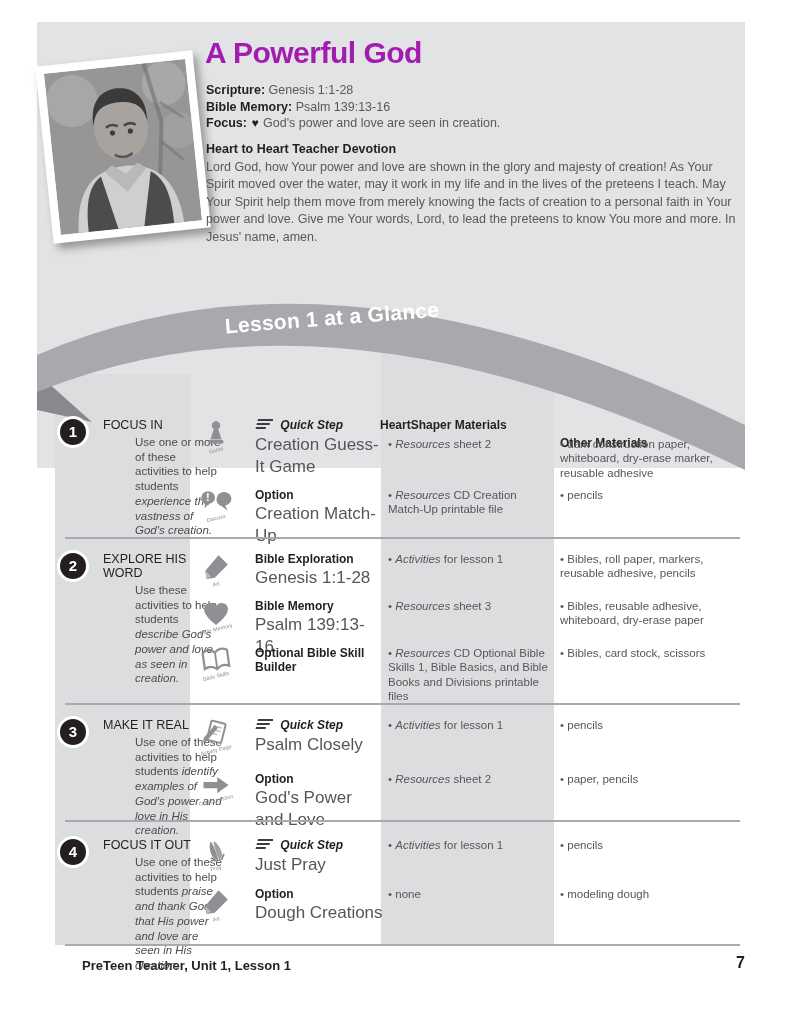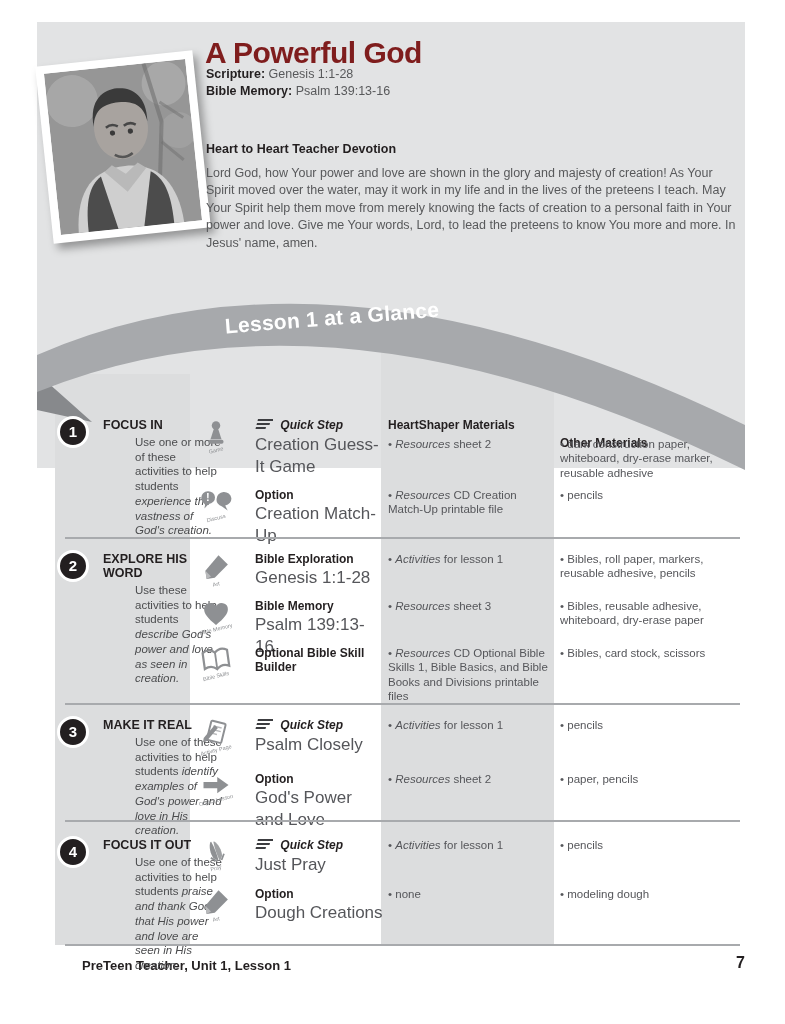--- a/index.html
+++ b/index.html
@@ -5,62 +5,62 @@
   html,body{margin:0;padding:0;background:#fff;}
   .page{position:relative;width:785px;height:1024px;background:#fff;overflow:hidden;
         font-family:"Liberation Sans","DejaVu Sans",sans-serif;color:#231f20;}
   
   .panel{position:absolute;left:37px;top:22px;width:708px;height:446px;background:#e2e3e4;}
   
   .photo{position:absolute;left:44px;top:58px;width:142px;height:162px;background:#fff;
          padding:8px;transform:rotate(-6deg);box-shadow:4px 6px 9px rgba(0,0,0,.35);}
   .photo svg{display:block;}
   
-  .title{position:absolute;left:205px;top:36px;font-size:30px;font-weight:bold;letter-spacing:-.5px;color:#7f1d1d;}
+  .title{position:absolute;left:205px;top:36px;font-size:30px;font-weight:bold;letter-spacing:-.5px;color:#a21caf;}
   .lesson-badge{position:absolute;left:600px;top:46px;width:145px;text-align:right;font-size:20px;font-weight:bold;color:#231f20;}
-  .meta{position:absolute;left:206px;top:66px;width:535px;font-size:12.5px;line-height:16.5px;color:#58595b;}
+  .meta{position:absolute;left:206px;top:82px;width:535px;font-size:12.5px;line-height:16.5px;color:#58595b;}
   .meta b{color:#231f20;}
   .focus-heart{color:#231f20;font-size:12px;padding:0 1px;}
   .devotion{position:absolute;left:206px;top:141px;width:534px;font-size:12.5px;line-height:1.40;color:#58595b;}
-  .devotion .dev-title{font-weight:bold;color:#231f20;margin-bottom:6px;}
+  .devotion .dev-title{font-weight:bold;color:#231f20;margin-bottom:0;}
   
   .col-gray{position:absolute;background:#dcddde;z-index:1;}
   .col1{left:55px;top:374px;width:135px;height:571px;}
   .col4{left:381px;top:346px;width:173px;height:599px;}
   
   .arc-svg{position:absolute;left:37px;top:270px;z-index:3;}
   .banner-title{position:absolute;left:172px;top:306px;width:320px;text-align:center;z-index:4;
                 color:#fff;font-size:21px;font-weight:bold;transform:rotate(-4.5deg);letter-spacing:.3px;}
   
   .row{position:absolute;left:55px;width:685px;z-index:5;}
   .row1{top:418px;height:120px;} .row2{top:552px;height:151px;}
   .row3{top:718px;height:100px;} .row4{top:838px;height:106px;}
   .num-circle{position:absolute;left:2px;top:-2px;width:26px;height:26px;border-radius:50%;
               background:#231f20;border:3px solid #fff;color:#fff;font-weight:bold;font-size:15px;
               text-align:center;line-height:26px;}
-  .row-title{position:absolute;left:48px;top:0px;width:95px;font-size:12.5px;font-weight:bold;color:#231f20;line-height:1.15;}
+  .row-title{position:absolute;left:48px;top:0px;width:95px;font-size:12.5px;font-weight:normal;color:#231f20;line-height:1.15;}
   .row-desc{position:absolute;left:48px;width:88px;font-size:11.5px;line-height:1.28;color:#4b4c4e;margin-left:32px;}
   .row1 .row-desc,.row3 .row-desc,.row4 .row-desc{top:17px;} .row2 .row-desc{top:31px;}
   .row-desc i{font-style:italic;}
   .act{position:absolute;left:0;width:685px;}
   .act-icon{position:absolute;left:138px;width:46px;text-align:center;}
   .act-icon svg{display:block;margin:0 auto;}
   .icon-label{font-size:5.5px;color:#8e9093;transform:rotate(-14deg);margin-top:-1px;}
   .act-main{position:absolute;left:200px;width:128px;}
   .act-label{font-size:12px;font-weight:bold;color:#231f20;line-height:1.2;}
   .act-label .qs-lines{display:inline-block;vertical-align:-1px;margin-right:4px;}
   .act-label .qs-text{font-style:italic;}
   .act-name{font-size:17px;color:#55565a;line-height:1.25;margin-top:1px;}
   .act-hs{position:absolute;left:333px;width:162px;font-size:11.5px;color:#55565a;line-height:1.25;}
   .act-other{position:absolute;left:505px;width:180px;font-size:11.5px;color:#55565a;line-height:1.25;}
   .act-hs::before,.act-other::before{content:"• ";}
   .it{font-style:italic;}
   .mat-offset{top:19px;}
   .mat-header{position:absolute;top:0;font-size:12px;font-weight:bold;color:#231f20;}
-  .mh-hs{left:333px;text-align:right;} .mh-other{left:505px;margin-top:18px;}
+  .mh-hs{left:325px;text-align:right;} .mh-other{left:505px;margin-top:18px;}
   
   .sep{position:absolute;left:65px;width:675px;height:2px;background:#a8aaad;z-index:6;}
   
   .footer-left{position:absolute;left:82px;top:958px;font-size:13px;font-weight:bold;color:#231f20;}
   .footer-left .book{text-align:center;}
   .footer-page{position:absolute;left:690px;top:954px;width:55px;text-align:right;font-size:16px;font-weight:bold;color:#231f20;}
   .ico{fill:#8e9093;}
 </style>
 </head>
 <body>
@@ -88,20 +88,21 @@
         <circle cx="80" cy="66" r="2.6" fill="#3a3a3a"></circle>
       <path d="M62 88 q9 6 18 0" stroke="#555" stroke-width="2.5" fill="none"></path>
     </svg>
   </div>
 
   <div class="title">A Powerful God</div>
 
   <div class="meta">
     <div><b>Scripture:</b> <span>Genesis 1:1-28</span></div>
     <div><b>Bible Memory:</b> <span>Psalm 139:13-16</span></div>
+    <div><b>Focus:</b> <span class="focus-heart">♥</span> <span>God's power and love are seen in creation.</span></div>
   </div>
 
   <div class="devotion">
     <div class="dev-title">Heart to Heart Teacher Devotion</div>
     <div>Lord God, how Your power and love are shown in the glory and majesty of creation! As Your Spirit moved over the water, may it work in my life and in the lives of the preteens I teach. May Your Spirit help them move from merely knowing the facts of creation to a personal faith in Your power and love. Give me Your words, Lord, to lead the preteens to know You more and more. In Jesus' name, amen.</div>
   </div>
 
   <div class="col-gray col1"></div>
   <div class="col-gray col4"></div>
 

